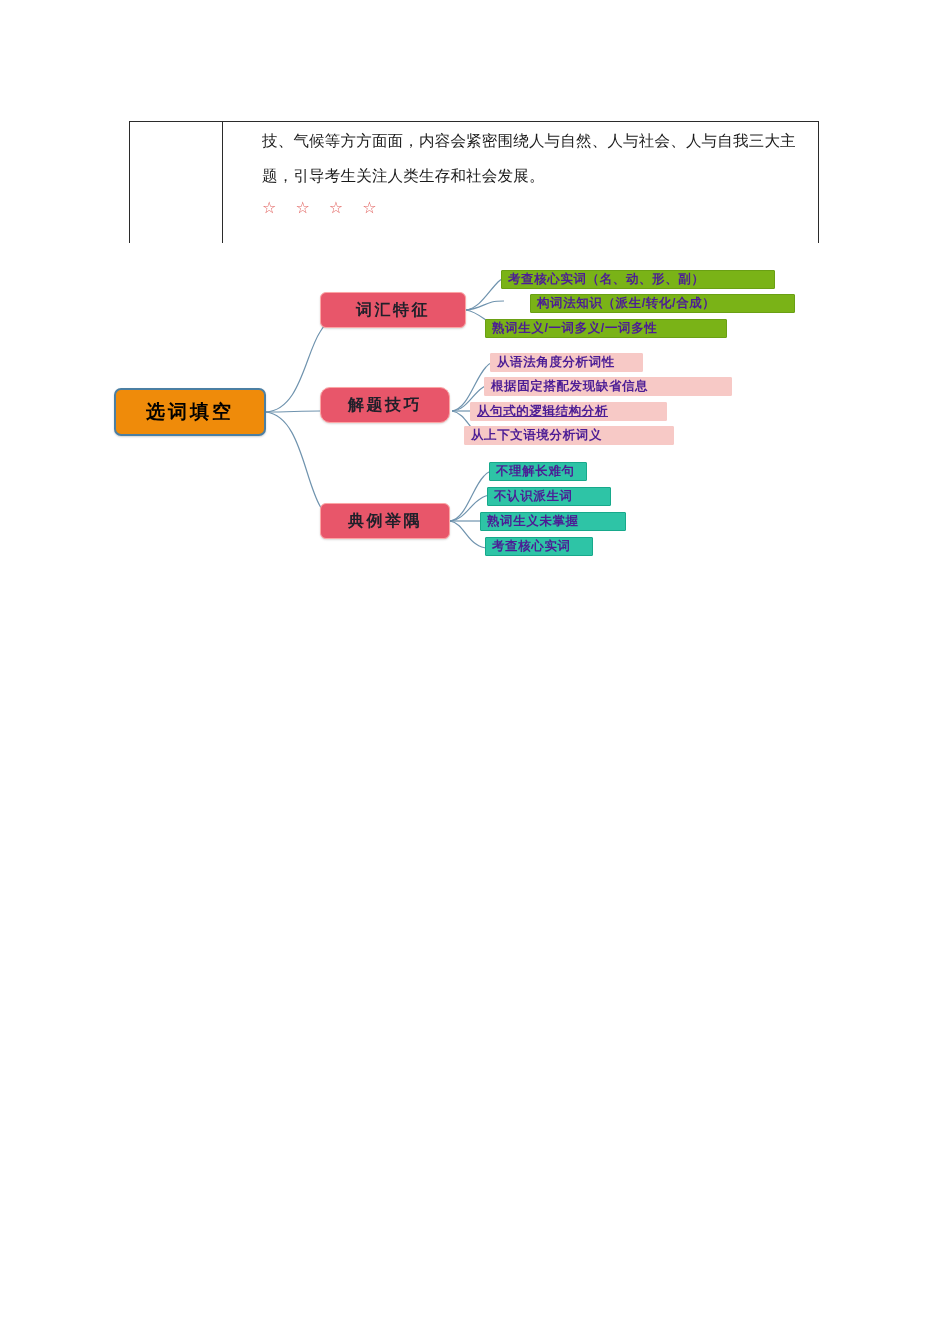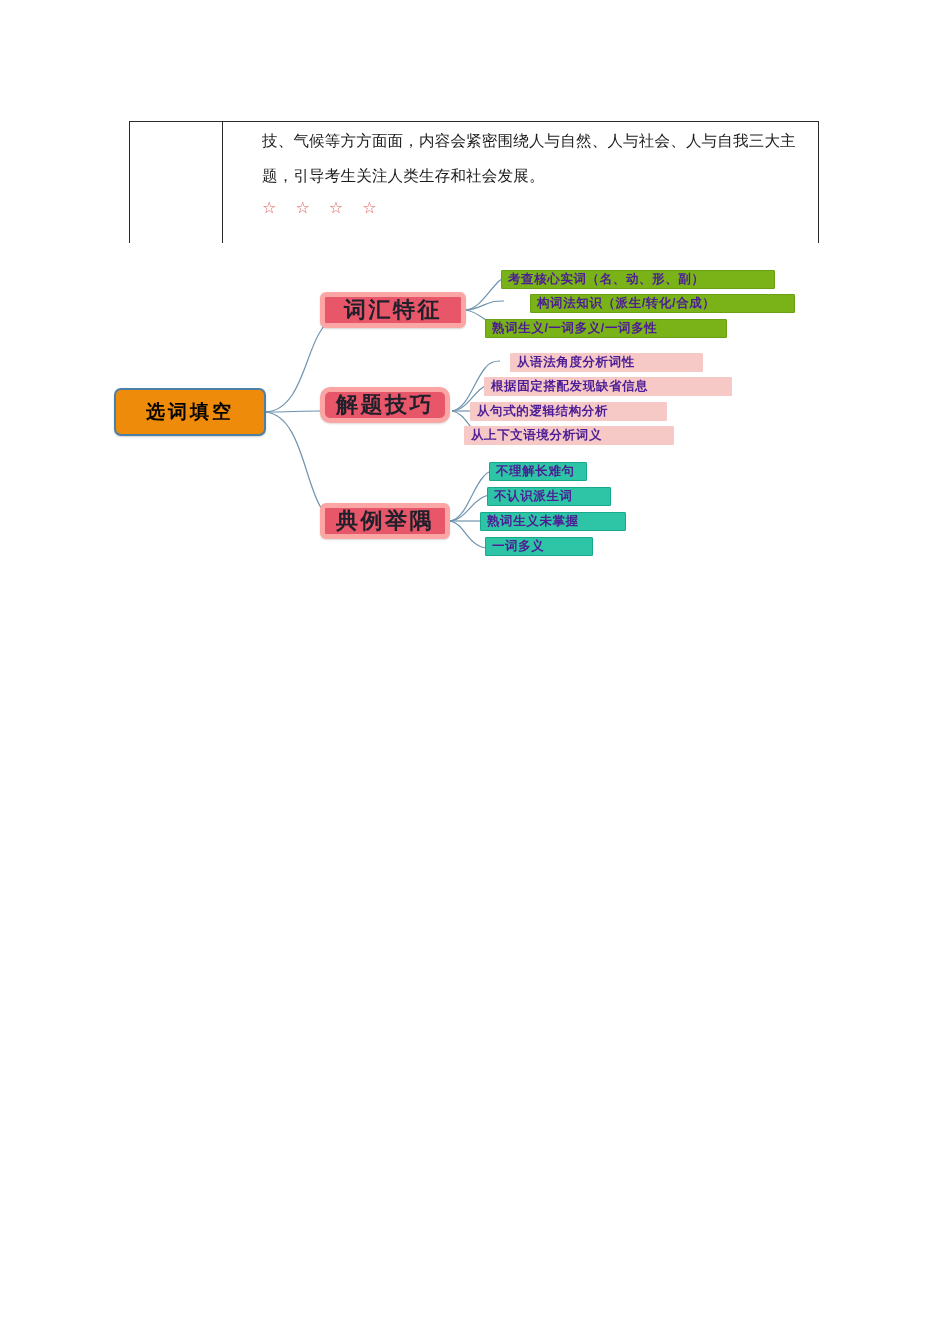--- a/index.html
+++ b/index.html
@@ -129,24 +129,24 @@
     color: #000000;
     font-size: 19px;
     letter-spacing: 3px;
     box-shadow: 0 1px 2px rgba(0,0,0,0.18);
     text-align: center;
   }
 
   
   .node-branch {
     background: #e8566a;
-    border: 5px solid #fca5a5;
+    border: 1px solid #fca5a5;
     border-radius: 6px;
     color: #20202a;
-    font-size: 22px;
+    font-size: 16px;
     letter-spacing: 2.5px;
     height: 36px;
     box-shadow: 0 1px 2px rgba(0,0,0,0.15);
   }
   #node-b1 { left: 320px; top: 42px;  width: 146px; }
   #node-b2 { left: 320px; top: 137px; width: 130px; border-radius: 10px; }
   #node-b3 { left: 320px; top: 253px; width: 130px; }
 
   
   .node-leaf {
@@ -170,23 +170,23 @@
     background: #2ec4a6;
     border: 1px solid #17a98b;
   }
 
   
   #leaf-g1 { left: 501px; top: 20px;  width: 274px; }
   #leaf-g2 { left: 490px; top: 44px;  width: 265px; margin-left: 40px; }
   #leaf-g3 { left: 485px; top: 69px;  width: 242px; }
 
   
-  #leaf-p1 { left: 510px; top: 103px; width: 193px; }
+  #leaf-p1 { left: 490px; top: 103px; width: 153px; }
   #leaf-p2 { left: 484px; top: 127px; width: 248px; }
-  #leaf-p3 { left: 470px; top: 152px; width: 197px; }
+  #leaf-p3 { left: 470px; top: 152px; width: 197px; text-decoration: underline; }
   #leaf-p4 { left: 464px; top: 176px; width: 210px; }
 
   
   #leaf-t1 { left: 489px; top: 212px; width: 98px; }
   #leaf-t2 { left: 487px; top: 237px; width: 124px; }
   #leaf-t3 { left: 480px; top: 262px; width: 146px; }
   #leaf-t4 { left: 485px; top: 287px; width: 108px; }
 </style>
 </head>
 <body>
@@ -246,16 +246,16 @@
     <div class="node node-leaf leaf-green" id="leaf-g3">熟词生义/一词多义/一词多性</div>
 
     <div class="node node-leaf leaf-pink" id="leaf-p1">从语法角度分析词性</div>
     <div class="node node-leaf leaf-pink" id="leaf-p2">根据固定搭配发现缺省信息</div>
     <div class="node node-leaf leaf-pink" id="leaf-p3">从句式的逻辑结构分析</div>
     <div class="node node-leaf leaf-pink" id="leaf-p4">从上下文语境分析词义</div>
 
     <div class="node node-leaf leaf-teal" id="leaf-t1">不理解长难句</div>
     <div class="node node-leaf leaf-teal" id="leaf-t2">不认识派生词</div>
     <div class="node node-leaf leaf-teal" id="leaf-t3">熟词生义未掌握</div>
-    <div class="node node-leaf leaf-teal" id="leaf-t4">一词多义</div>
+    <div class="node node-leaf leaf-teal" id="leaf-t4">考查核心实词</div>
 
   </div>
 </div>
 
 </body></html>

